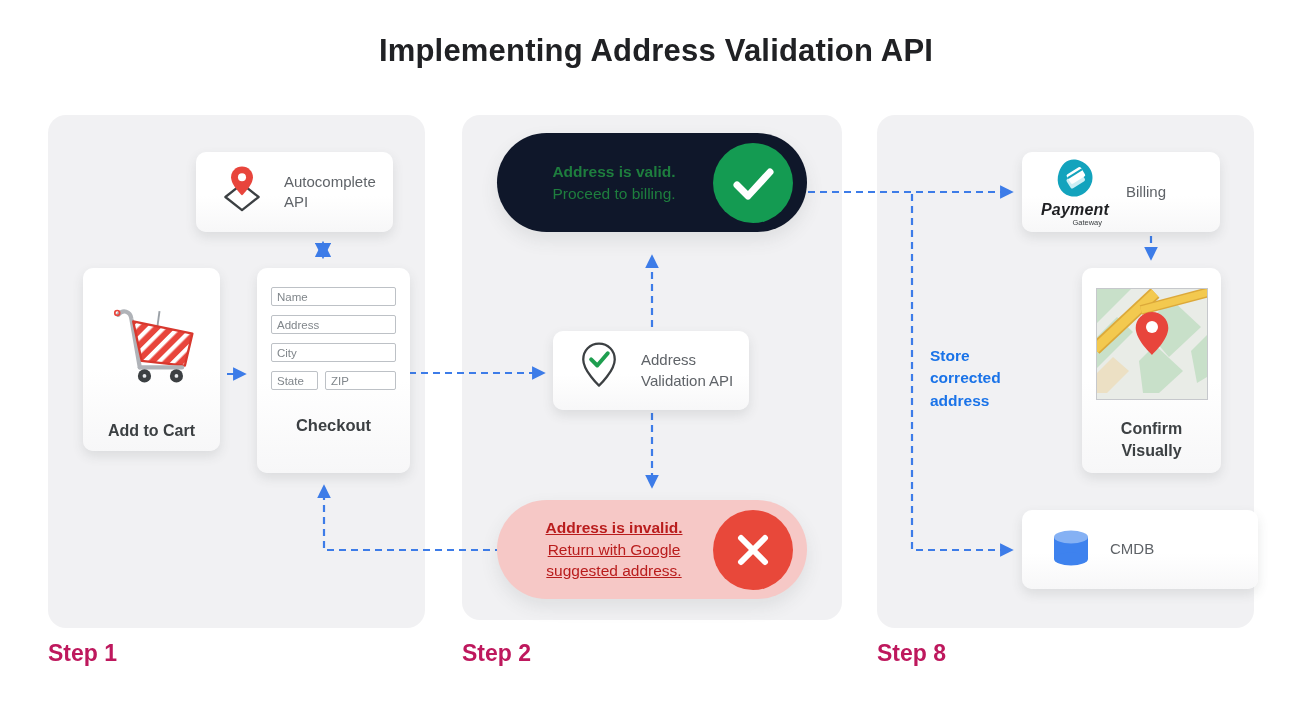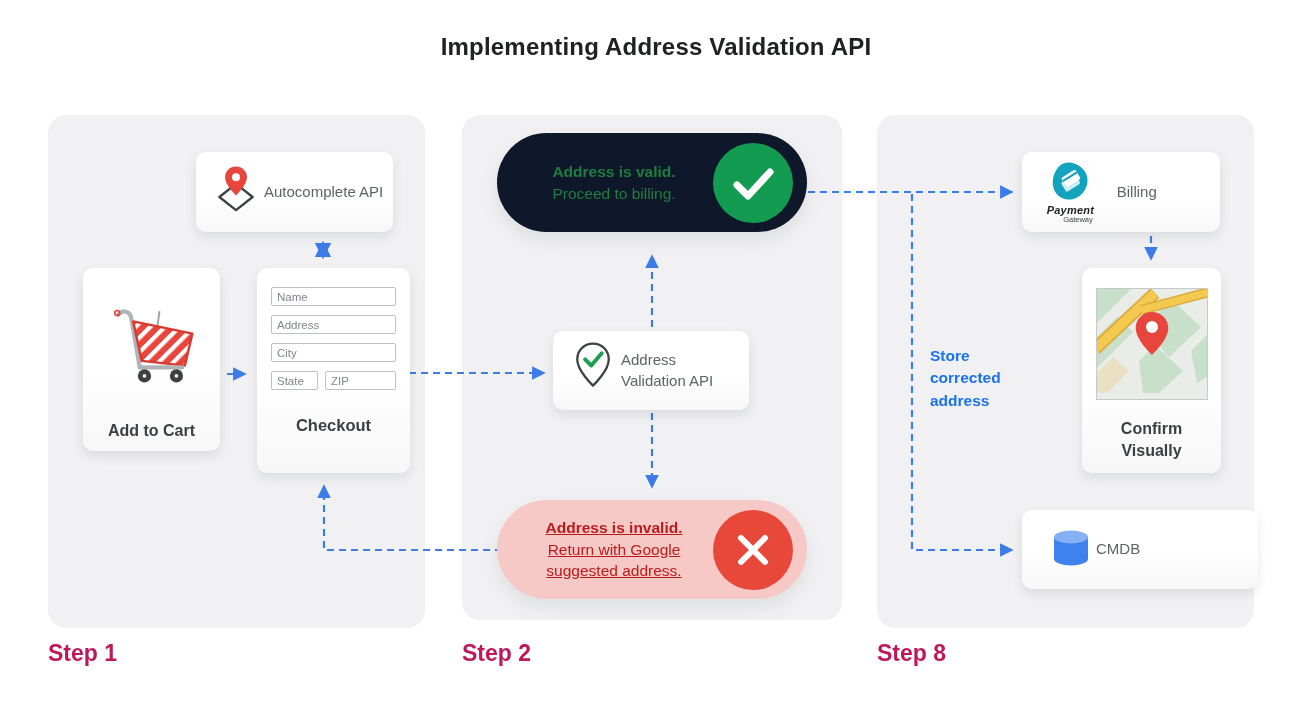--- a/index.html
+++ b/index.html
@@ -1,33 +1,33 @@
 <!DOCTYPE html>
 <html><head>
 <meta charset="utf-8">
 <style>
   * { margin:0; padding:0; box-sizing:border-box; }
   body { background:#ffffff; font-family:"Liberation Sans", sans-serif; }
   .canvas { position:relative; width:1312px; height:704px; background:#ffffff; overflow:hidden; }
 
   .title { position:absolute; top:33px; left:0; width:100%; text-align:center;
-           font-size:24px; font-weight:700; color:#202124; letter-spacing:.2px; }
+           font-size:31px; font-weight:700; color:#202124; letter-spacing:.2px; }
 
   .panel { position:absolute; top:115px; width:377px; height:513px;
            background:#f1f1f3; border-radius:18px; }
   .panel.p1 { left:48px; }
   .panel.p2 { left:462px; width:380px; height:505px; }
   .panel.p3 { left:877px; }
 
   .step-label { position:absolute; top:640px; font-size:23px; font-weight:700; color:#be185d; }
 
   .card { position:absolute; background:linear-gradient(180deg,#ffffff 55%,#f7f7f8 100%);
           border-radius:10px; box-shadow:0 5px 12px rgba(60,64,67,.12); z-index:3; }
 
-  .api-card { display:flex; align-items:center; padding-left:12px; }
+  .api-card { display:flex; align-items:center; gap:14px; padding-left:18px; }
   .api-card .api-text { font-size:15px; color:#5f6368; line-height:1.35; width:120px; }
 
   
   .autocomplete-card { left:196px; top:152px; width:197px; height:80px; }
   .cart-card  { left:83px;  top:268px; width:137px; height:183px; }
   .checkout-card { left:257px; top:268px; width:153px; height:205px; padding:19px 14px 0 14px; }
   .big-card-label { position:absolute; left:0; width:100%; text-align:center;
                     font-size:16px; font-weight:700; color:#3c4043; line-height:1.35; }
   .cart-card .big-card-label { top:152px; }
   .cart-card svg { display:block; margin:28px auto 0 auto; }
@@ -51,21 +51,21 @@
   .pill-title { font-weight:700; }
   .pill-circle { position:absolute; right:14px; top:9.5px; width:80px; height:80px; border-radius:50%;
                  display:flex; align-items:center; justify-content:center; }
   .pill.valid .pill-circle { background:#149b52; }
   .pill.invalid .pill-circle { background:#e8483a; }
   .validation-card { left:553px; top:331px; width:196px; height:79px; }
 
   
   .billing-card { left:1022px; top:152px; width:198px; height:80px; gap:18px; padding-left:20px; }
   .logo-block { display:flex; flex-direction:column; align-items:center; width:66px; }
-  .logo-title { font-size:11px; font-weight:700; font-style:italic; color:#1f2023; margin-top:1px; letter-spacing:.2px; }
+  .logo-title { font-size:16px; font-weight:700; font-style:italic; color:#1f2023; margin-top:1px; letter-spacing:.2px; }
   .logo-subtitle { font-size:7.5px; color:#3c4043; margin-top:-1px; align-self:flex-end; margin-right:6px; }
   .confirm-card { left:1082px; top:268px; width:139px; height:205px; }
   .confirm-card .map-wrap { display:block; margin:20px auto 0 auto; width:112px; height:112px;
                             border:1px solid #c6c8cc; }
   .confirm-card .big-card-label { top:150px; }
   .cmdb-card { left:1022px; top:510px; width:236px; height:79px; padding-left:24px; }
   .store-note { position:absolute; left:930px; top:345px; width:98px;
                 font-size:15.5px; font-weight:700; color:#1a73e8; line-height:1.45; z-index:4; }
 
   .connectors { position:absolute; inset:0; z-index:2; pointer-events:none; }

